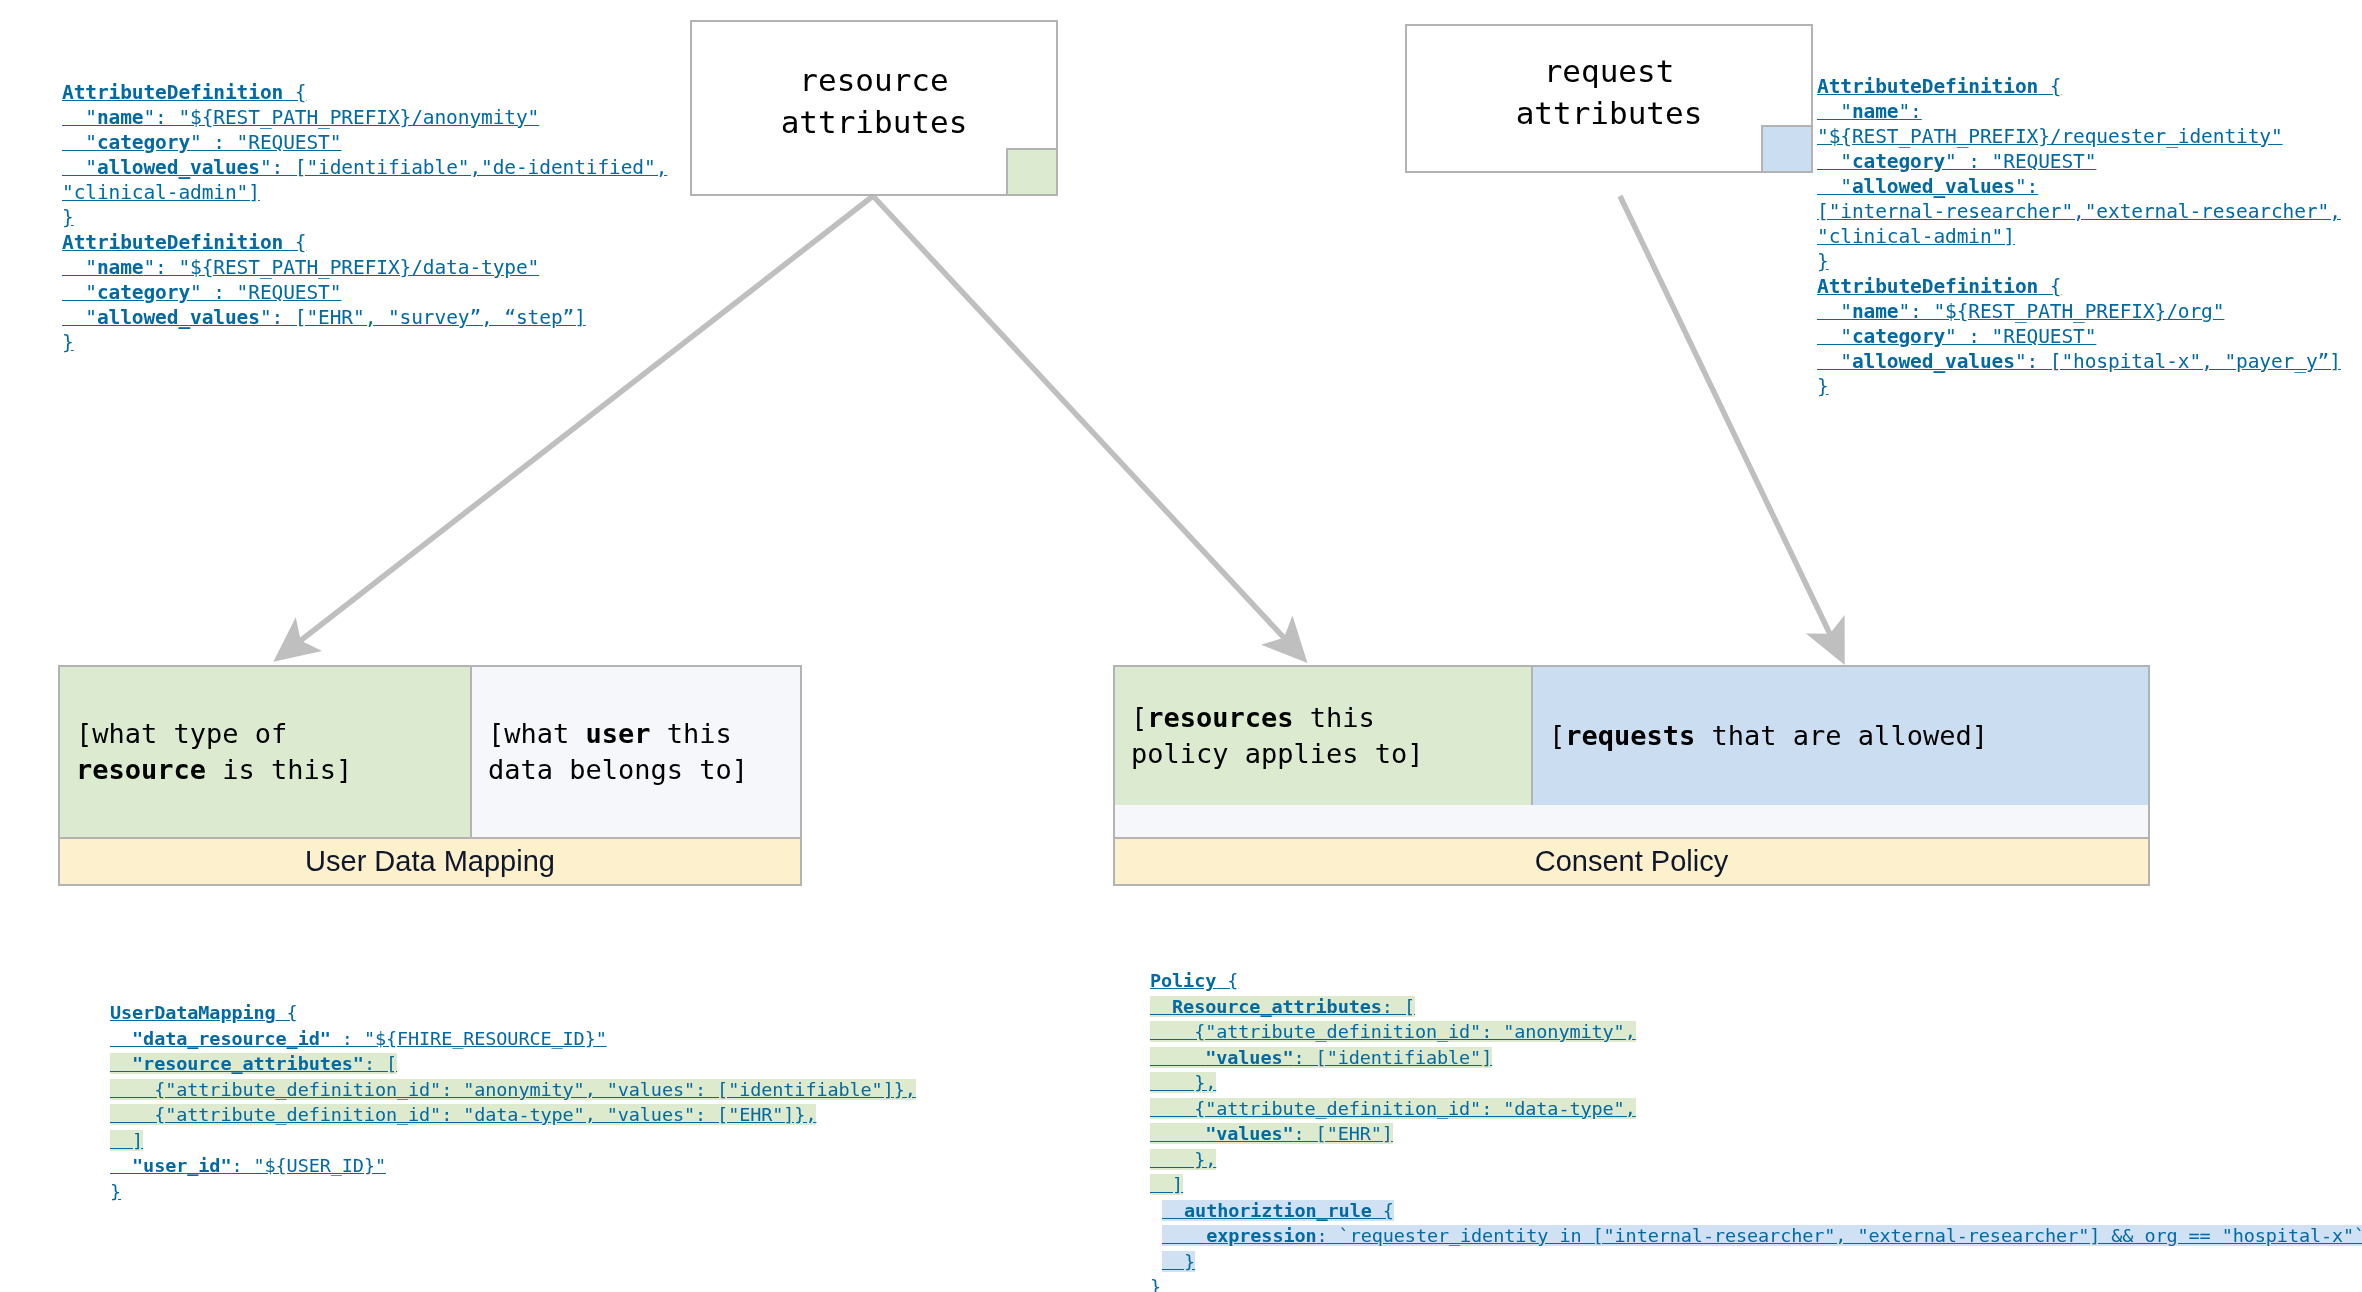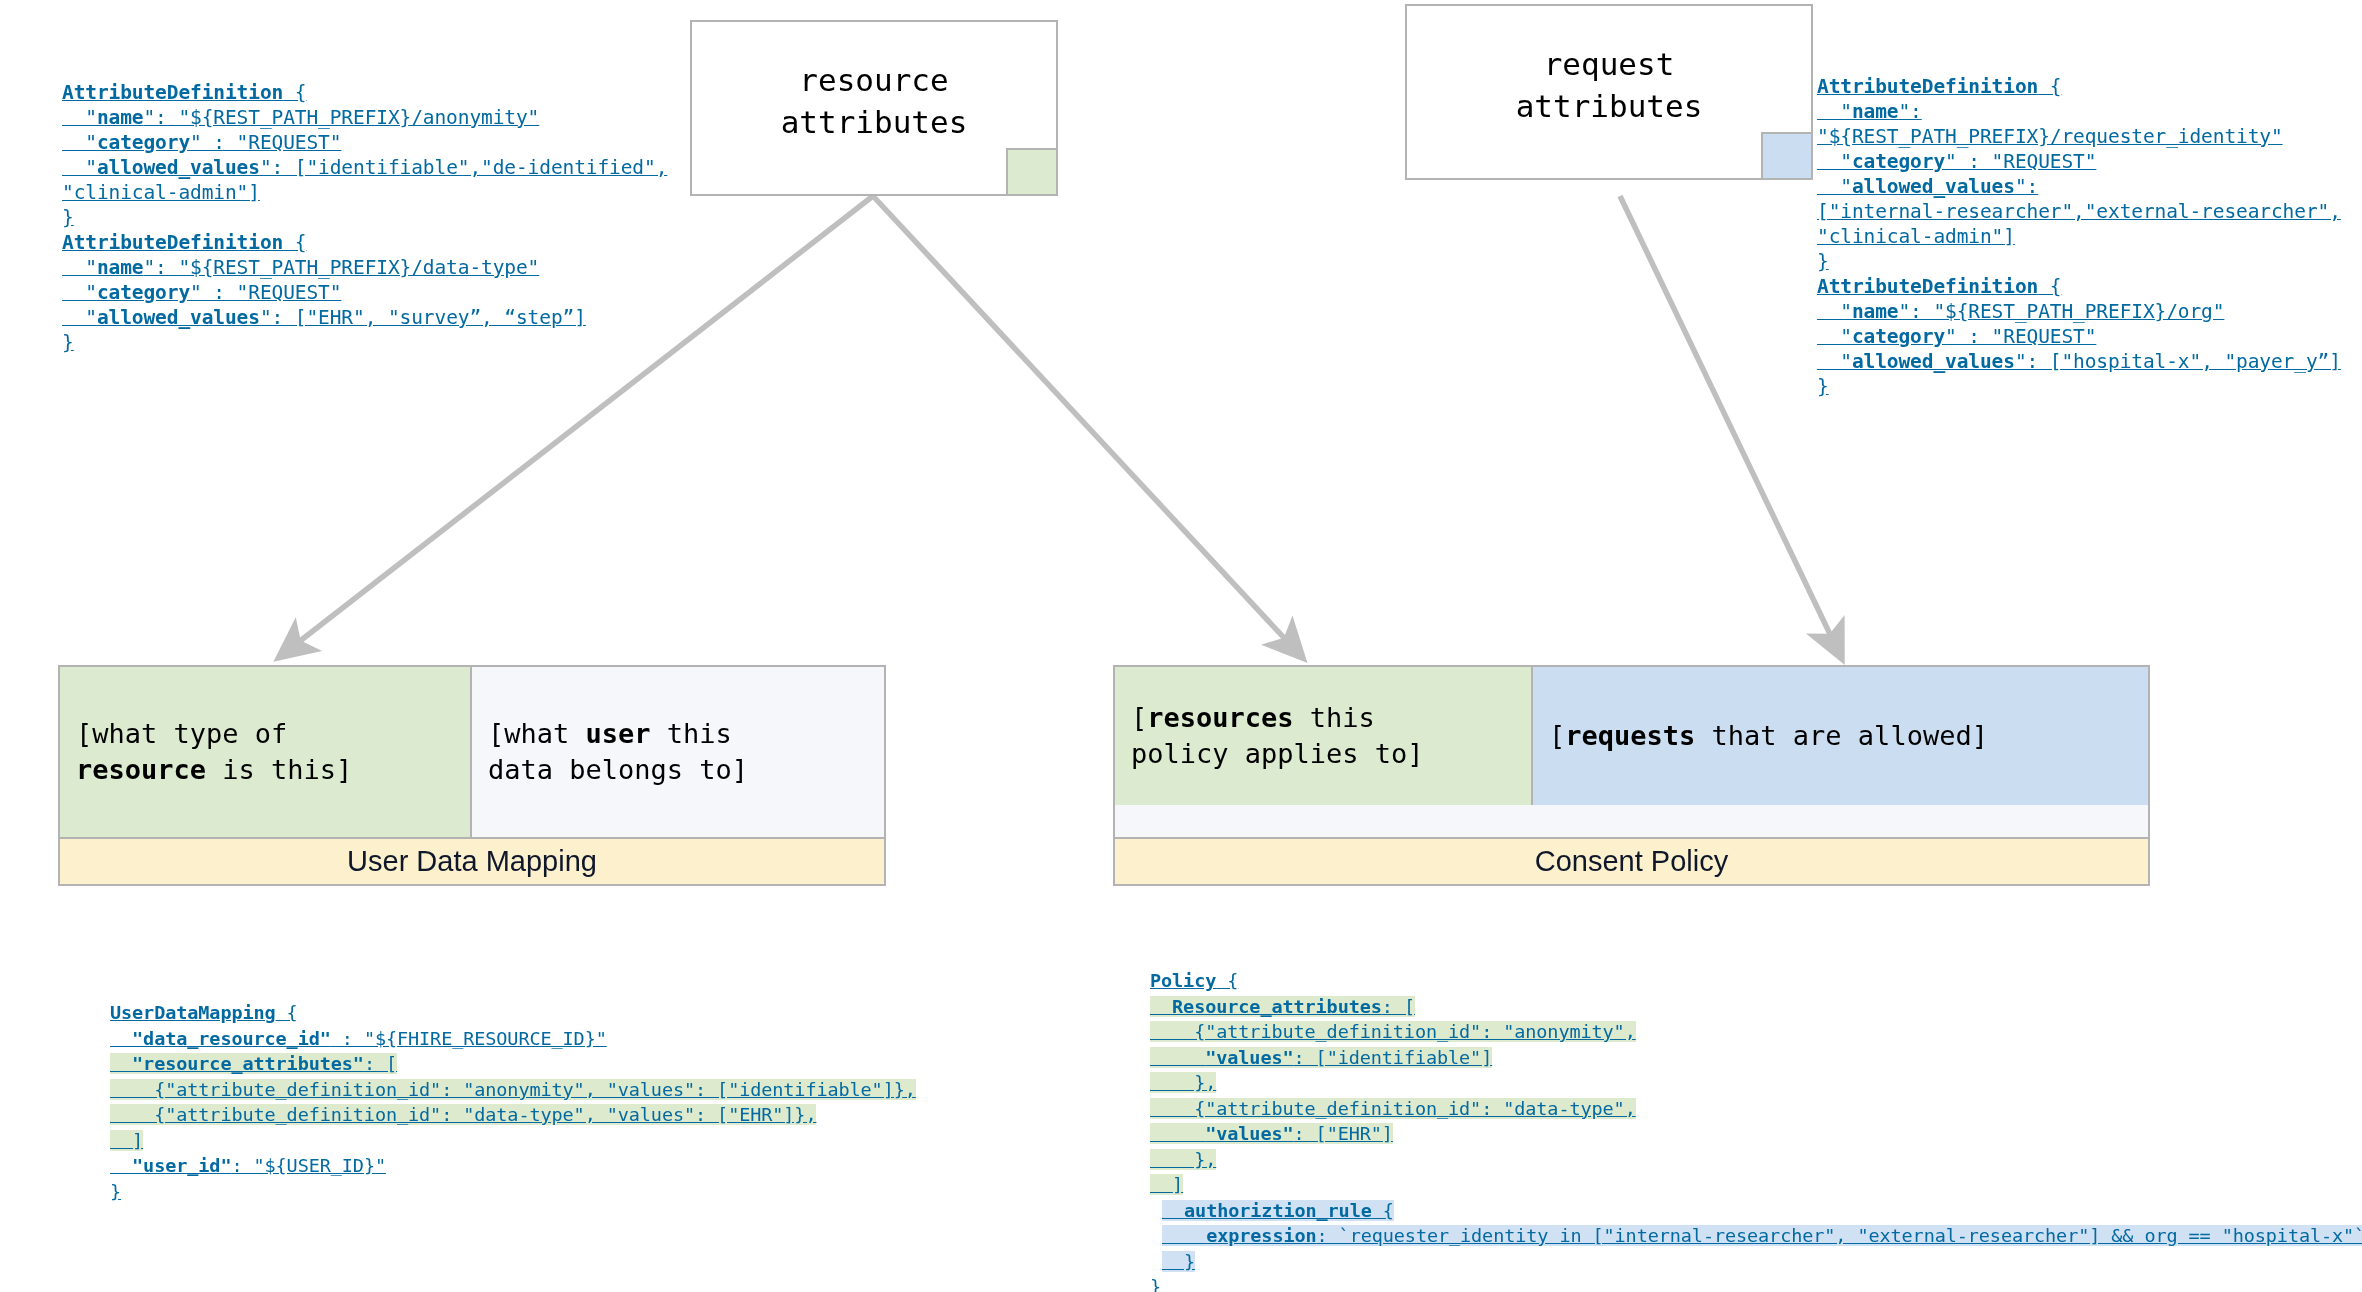--- a/index.html
+++ b/index.html
@@ -51,21 +51,21 @@
     margin-bottom:14px;
   }
   .swatch{
     position:absolute;right:0;bottom:0;
     width:50px;height:46px;
     border-left:2px solid #b3b3b3;
     border-top:2px solid #b3b3b3;
     box-sizing:border-box;
   }
   #box-resource-attributes{left:690px;top:20px;width:368px;height:176px;}
-  #box-request-attributes{left:1405px;top:4px;width:408px;height:176px;align-items:center;}
+  #box-request-attributes{left:1405px;top:24px;width:408px;height:149px;align-items:center;}
 
   
   .card{
     position:absolute;
     border:2px solid #b3b3b3;
     box-sizing:border-box;
     background:#f6f7fa;
     display:flex;flex-direction:column;
   }
   .card .body{display:flex;flex:1 1 auto;min-height:0;}
@@ -79,21 +79,21 @@
   }
   .card .cell .t{white-space:pre-line;}
   .card .cell b{font-weight:bold;}
   .card .footer{
     height:45px;flex:0 0 45px;
     border-top:2px solid #b3b3b3;
     display:flex;align-items:center;justify-content:center;
     font-family:"Liberation Sans", sans-serif;
     font-size:29px;color:#0f172a;
   }
-  #card-user-data-mapping{left:58px;top:665px;width:828px;height:221px;}
+  #card-user-data-mapping{left:58px;top:665px;width:744px;height:221px;}
   #card-user-data-mapping .cell-resource{width:412px;flex:0 0 412px;border-right:2px solid #b3b3b3;}
   #card-user-data-mapping .cell-user{flex:1 1 auto;}
   #card-consent-policy{left:1113px;top:665px;width:1037px;height:221px;gap:32px;}
   #card-consent-policy .cell-resources{width:418px;flex:0 0 418px;border-right:2px solid #b3b3b3;}
   #card-consent-policy .cell-requests{flex:1 1 auto;}
 </style>
 </head>
 <body>
 
 <div class="stage">

